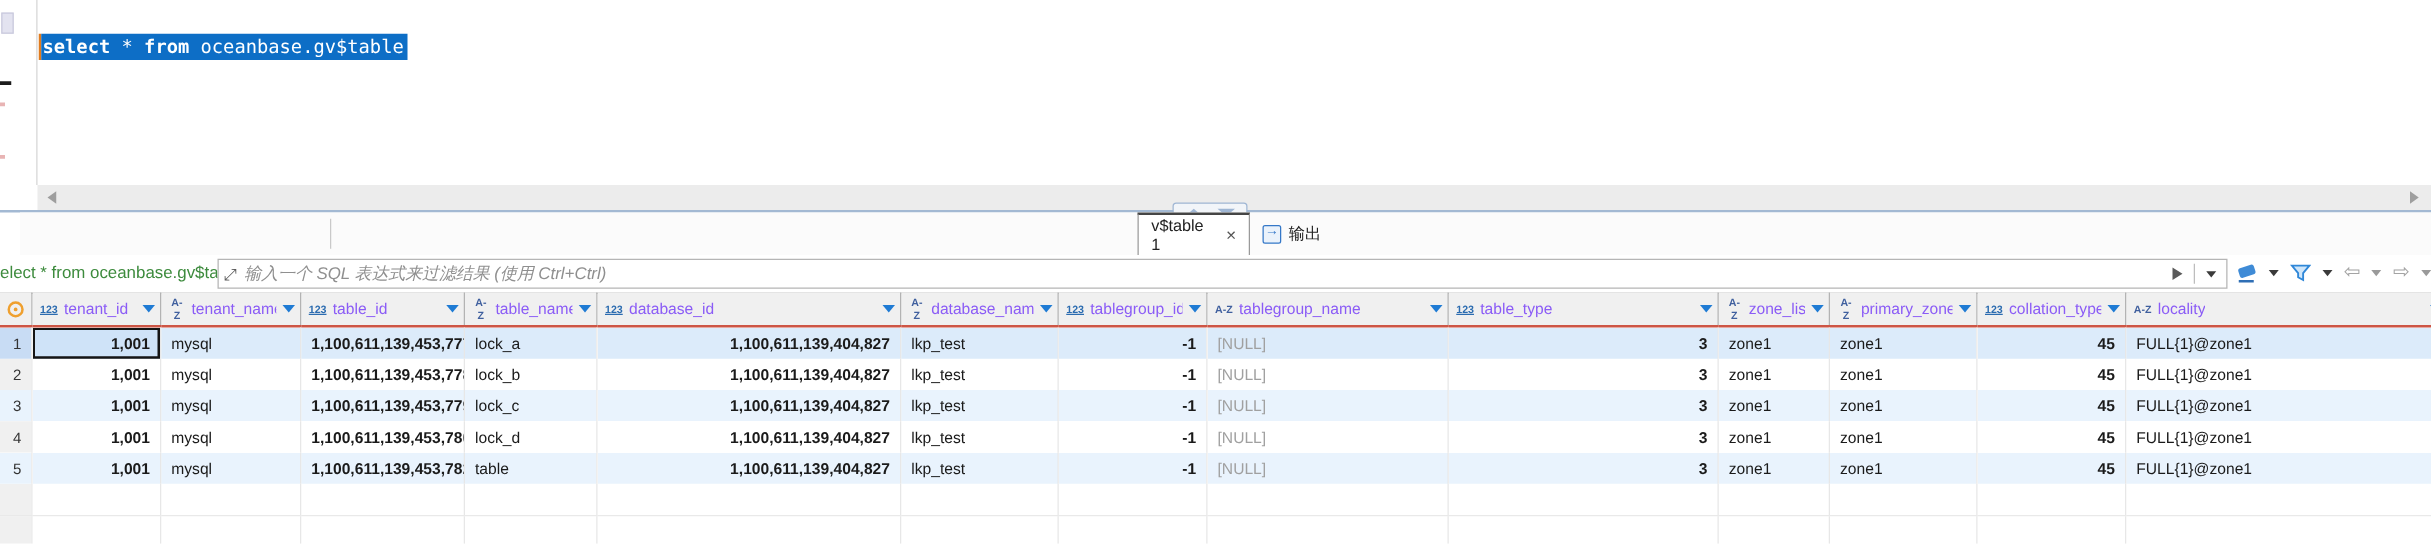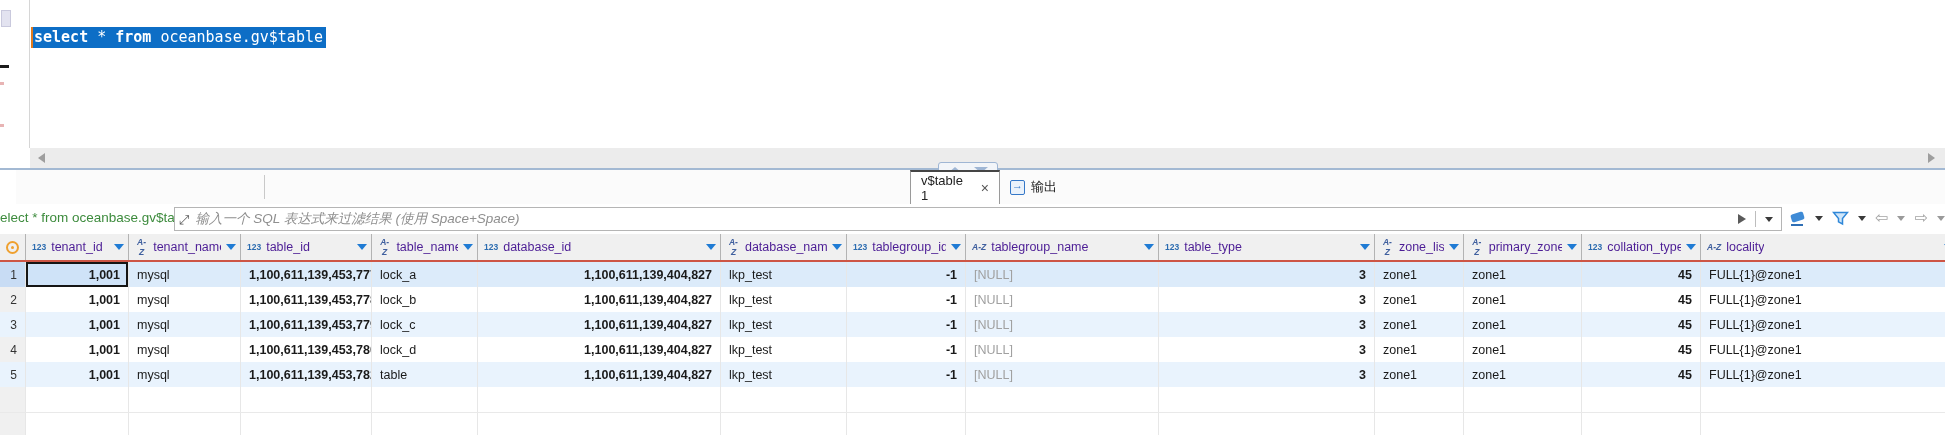--- a/index.html
+++ b/index.html
@@ -60,23 +60,23 @@
   .nav-arrow{color:#a4a4a4;font-size:16px;line-height:1;}
 
   
   #grid{position:absolute;left:0;top:234px;width:1945px;}
   table.grid{border-collapse:collapse;table-layout:fixed;width:1945px;font-size:12.5px;color:#1a1a1a;}
   table.grid th{height:26px;background:#f0f0f0;border-right:1px solid #b3b3b3;border-bottom:2px solid #cd5545;
                 font-weight:normal;padding:0;overflow:hidden;}
   th .hwrap{display:flex;align-items:center;gap:5px;padding:0 4px 0 6px;}
   th.sel{background:#7fb2e3;}
   .tico{font-size:8.5px;font-weight:bold;letter-spacing:0;}
-  .tico.num{color:#2c6cb0;}
-  .tico.str{color:#3f5f9e;font-style:italic;}
-  .hlabel{color:#4c1d95;white-space:nowrap;overflow:hidden;text-align:right;}
+  .tico.num{color:#2c6cb0;text-decoration:underline;}
+  .tico.str{color:#3f5f9e;}
+  .hlabel{color:#8b5cf6;white-space:nowrap;overflow:hidden;text-align:right;}
   .harrow{margin-left:auto;width:0;height:0;border-left:5px solid transparent;border-right:5px solid transparent;border-top:6px solid #1f7bd4;}
   th.corner .hwrap{justify-content:flex-start;padding-left:6px;}
   .ring{width:9px;height:9px;border:2px solid #efa02f;border-radius:50%;display:flex;align-items:center;justify-content:center;}
   .ring::after{content:"";width:3px;height:3px;border-radius:50%;background:#efa02f;}
   table.grid td{height:25px;padding:0 8px;border-right:1px solid #e7e7e7;white-space:nowrap;overflow:hidden;}
   td.r{text-align:right;font-weight:bold;}
   td.l{text-align:left;}
   td.nul{color:#a0a0a0;}
   tr.stripe td{background:#e9f3fd;}
   tr.cur td{background:#dcebfa;}
@@ -123,21 +123,21 @@
       <span class="out-ico"></span>
       <span>输出</span>
     </div>
     <div class="tab-sep"></div>
   </div>
 
   <div id="filterbar">
     <div class="obj-label">elect * from oceanbase.gv$table</div>
     <div class="filter-input">
       <span class="expand-ico">⤢</span>
-      <span class="placeholder">输入一个 SQL 表达式来过滤结果 (使用 Space+Space)</span>
+      <span class="placeholder">输入一个 SQL 表达式来过滤结果 (使用 Ctrl+Ctrl)</span>
       <span class="fi-right">
         <span class="apply-tri"></span>
         <span class="fi-div"></span>
         <span class="dd"></span>
       </span>
     </div>
     <div class="fb-icons">
       <span class="eraser">
           <span class="body"></span>
           <span class="line"></span>

